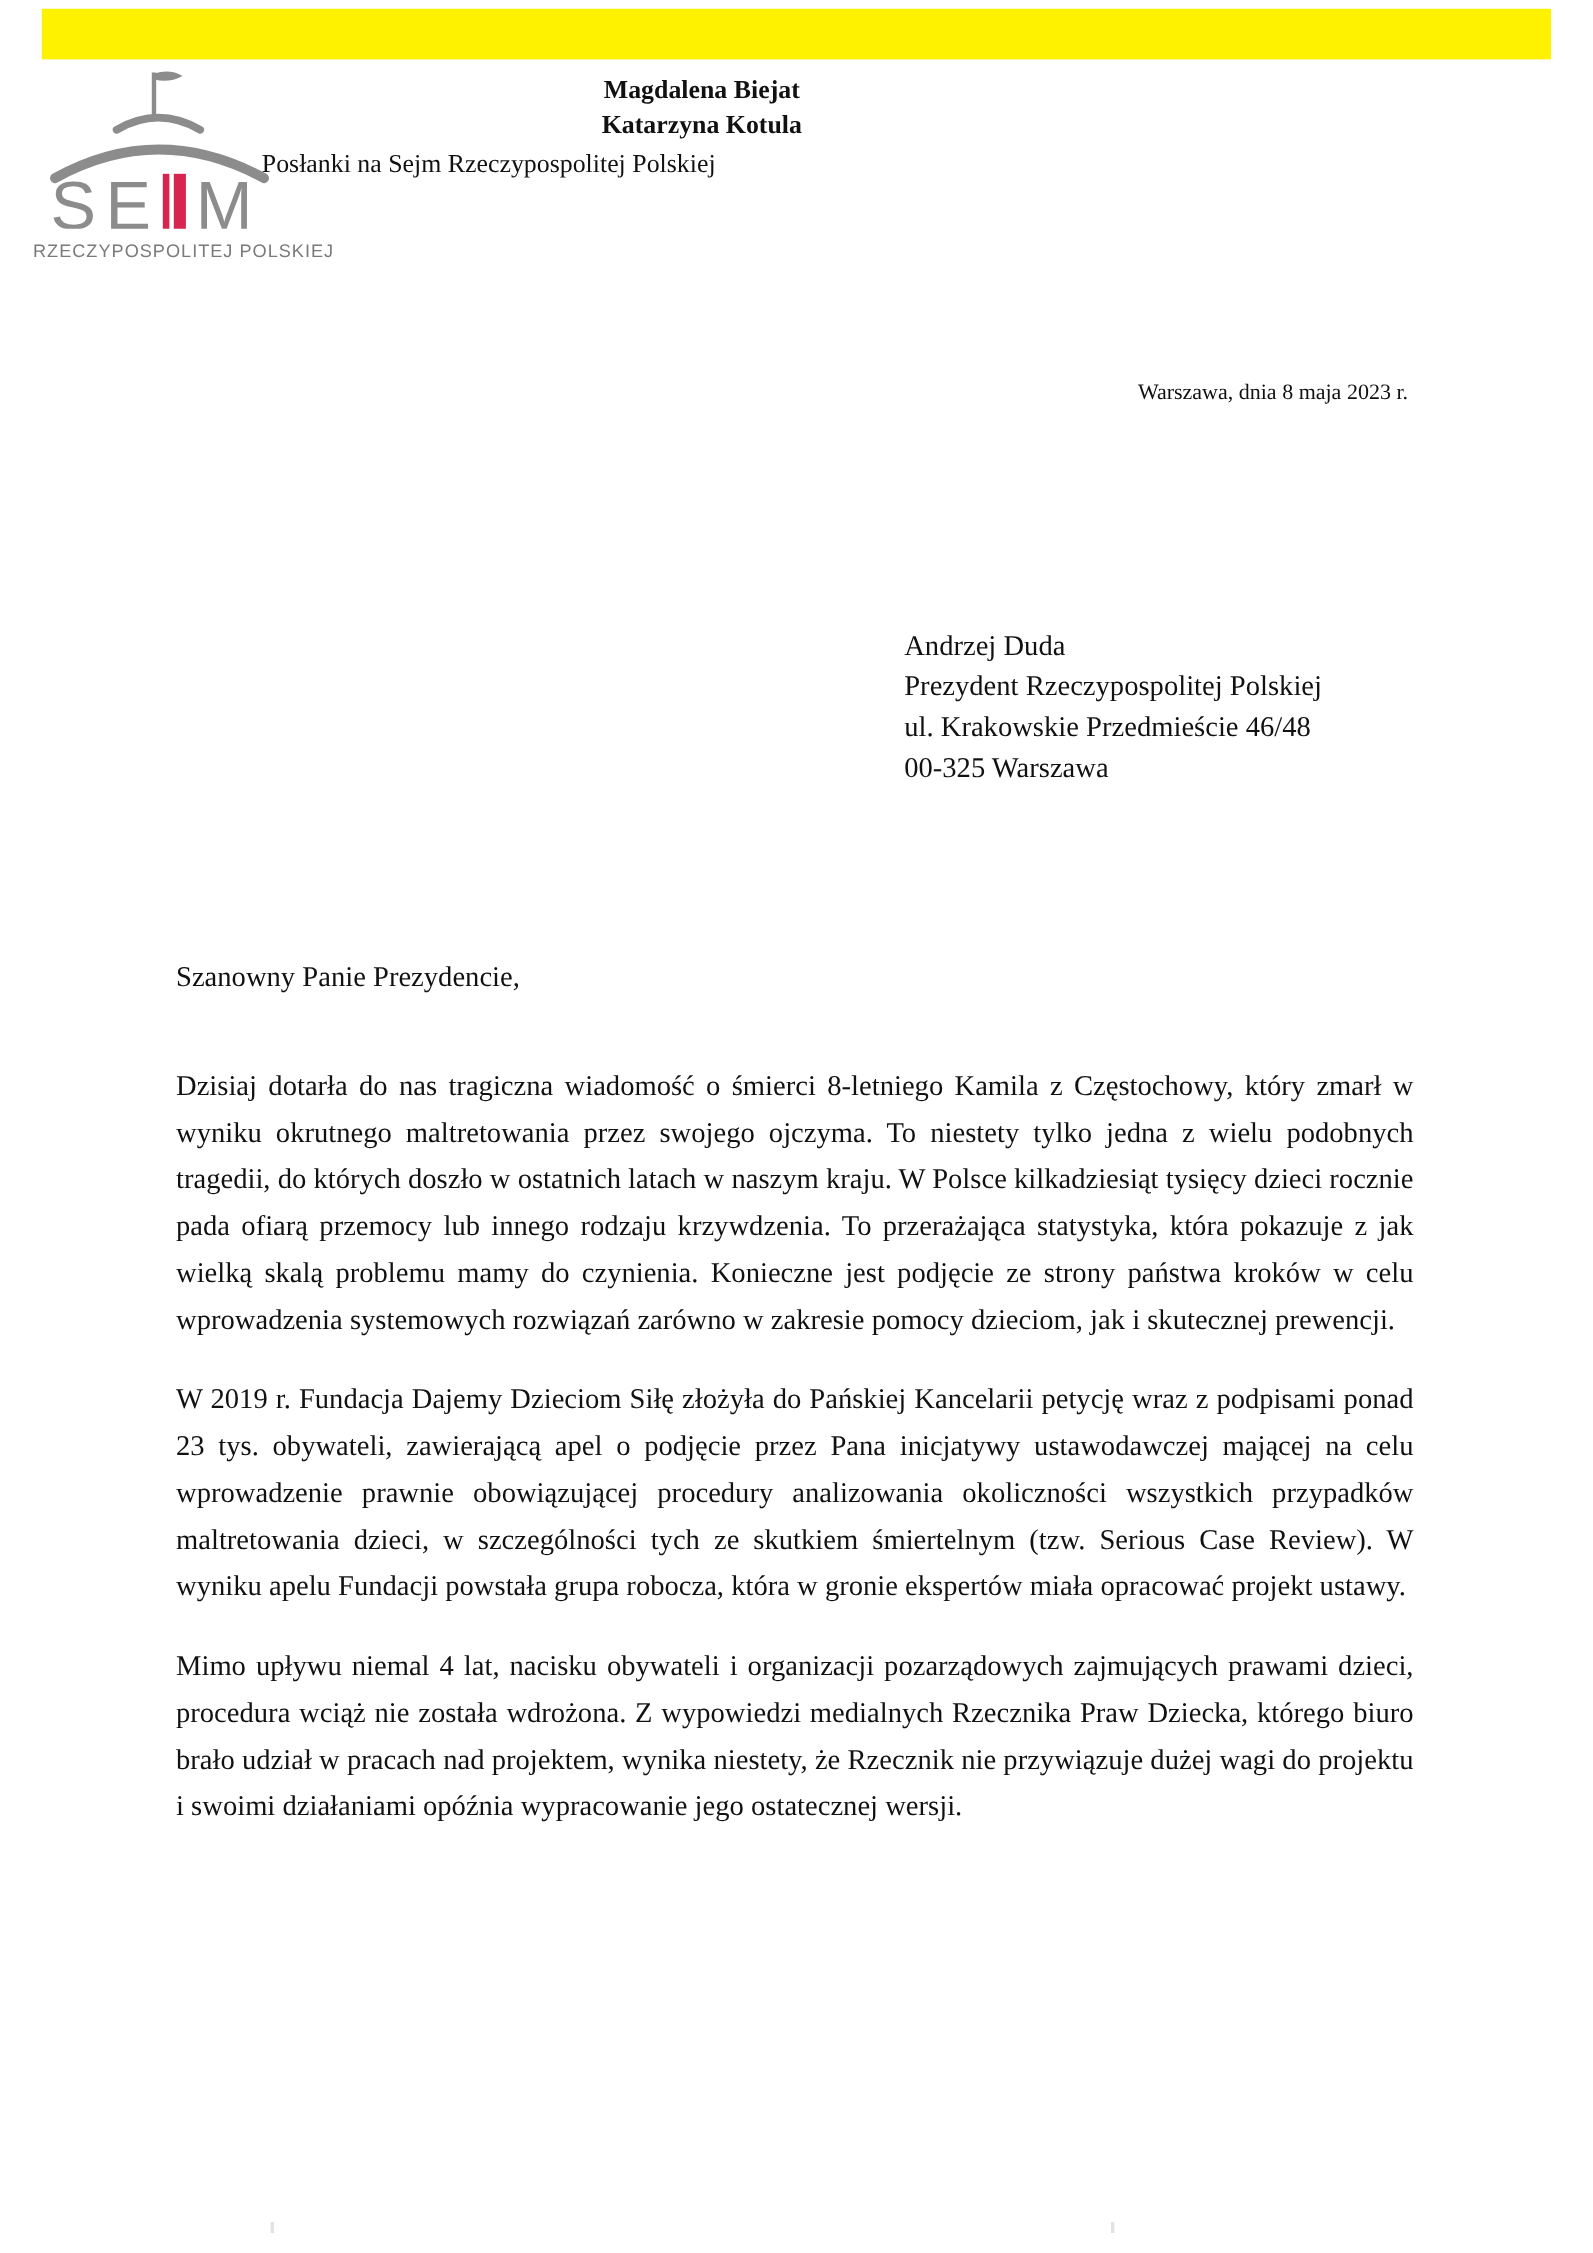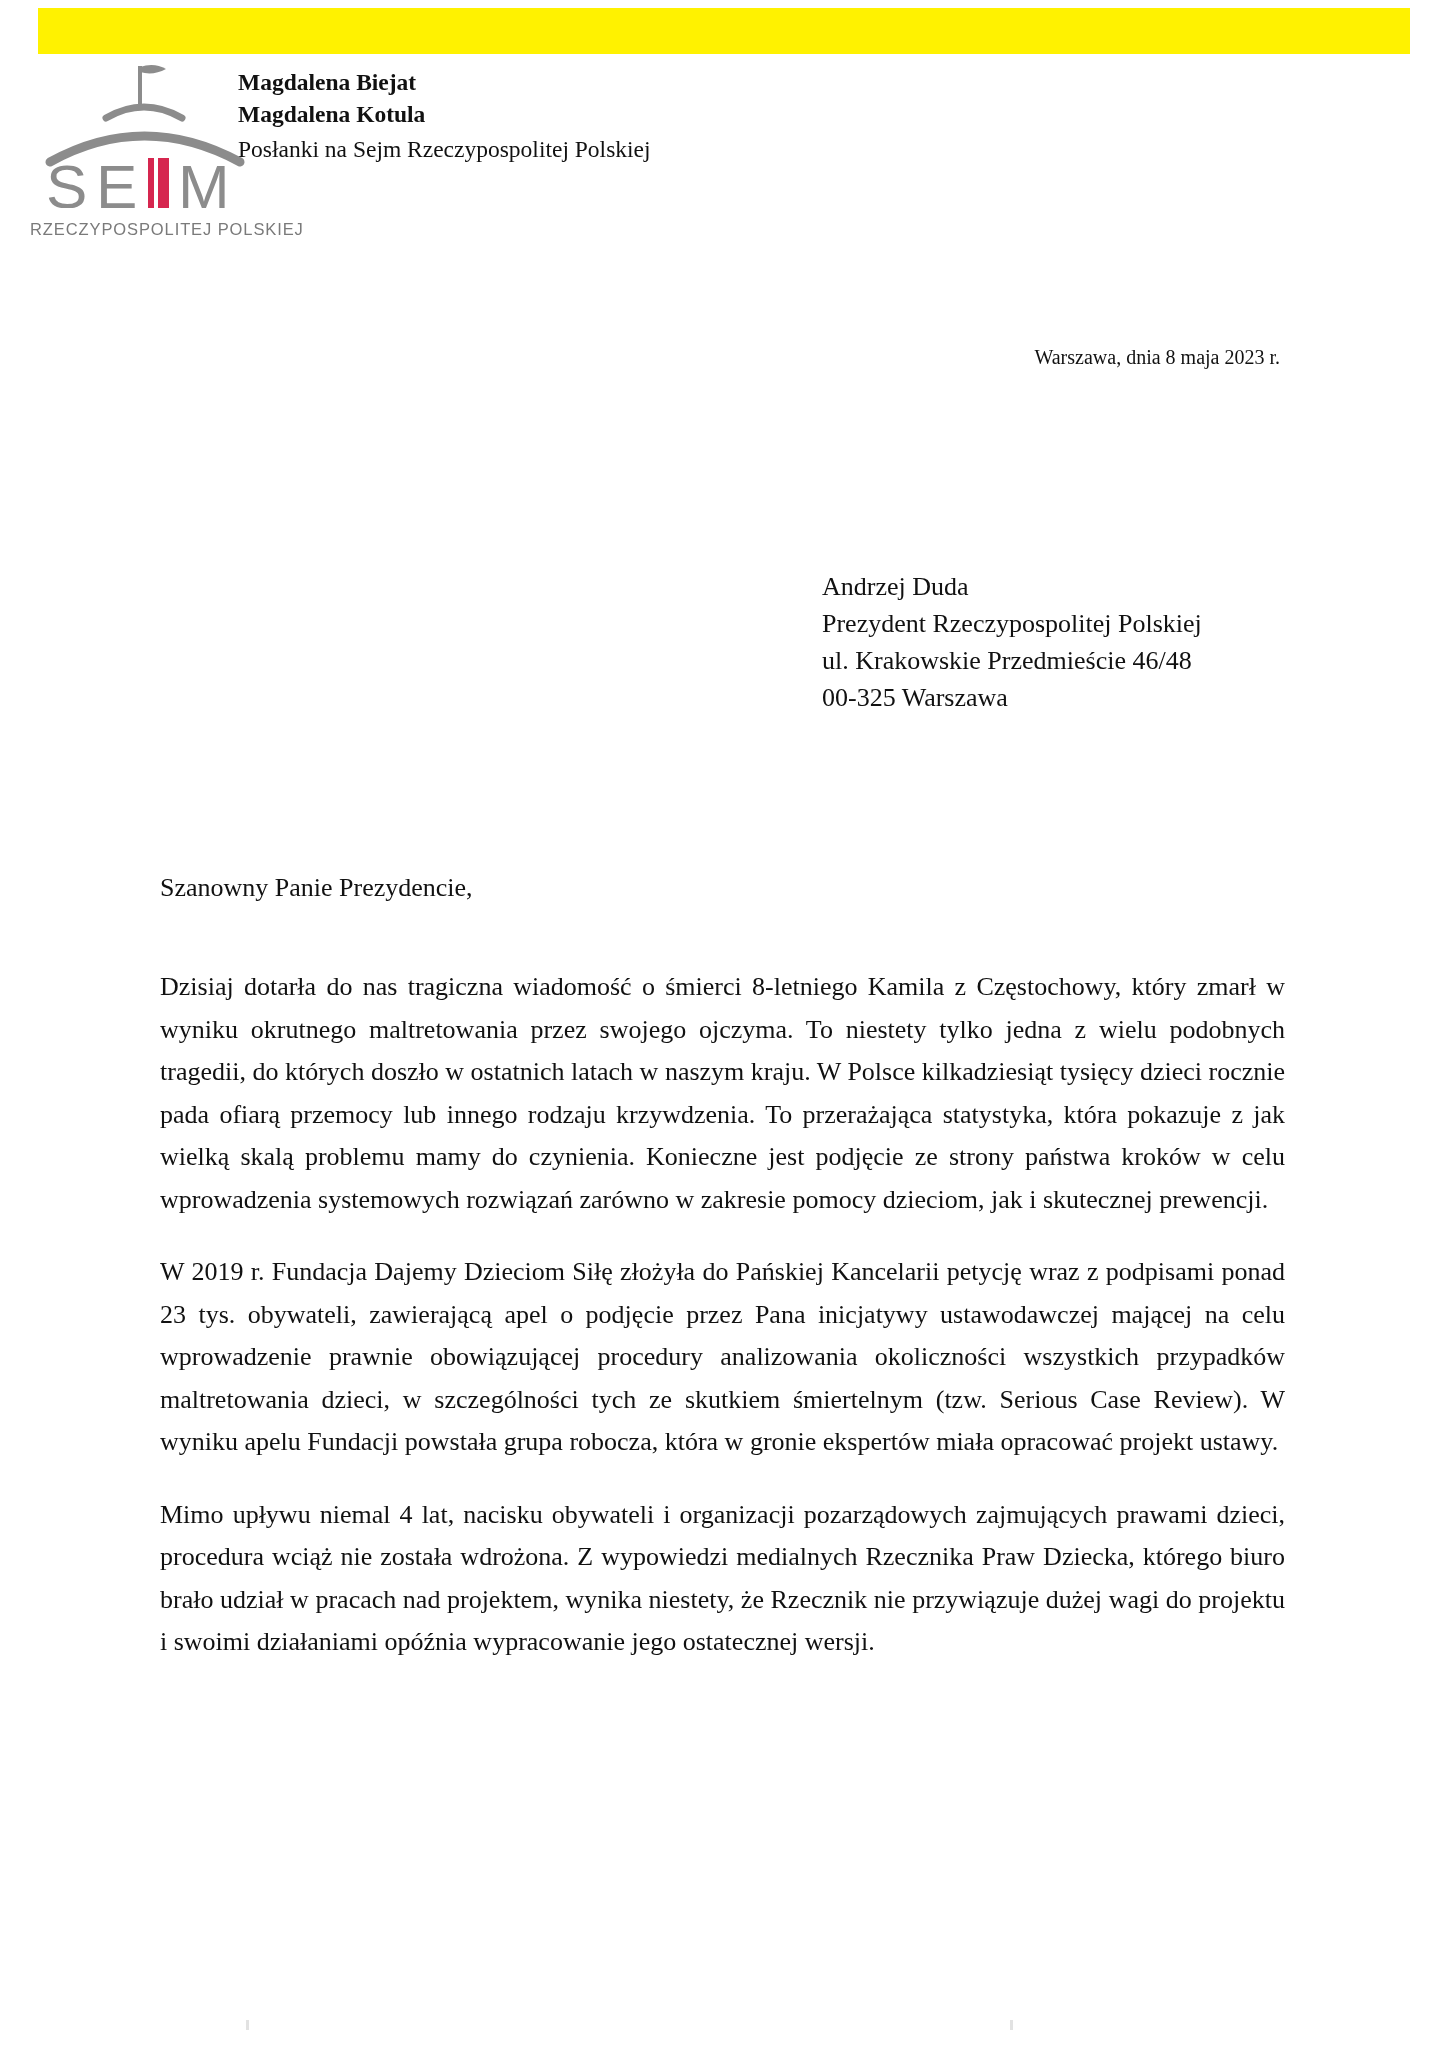--- a/index.html
+++ b/index.html
@@ -68,20 +68,21 @@
     top: 8px;
     width: 800px;
   }
   .name-line {
     font-family: "Liberation Serif", "DejaVu Serif", serif;
     font-weight: bold;
     font-size: 23.5px;
     line-height: 32px;
     color: #111111;
     white-space: nowrap;
+    text-align: center;
   }
   .role-line {
     font-family: "Liberation Serif", "DejaVu Serif", serif;
     font-weight: normal;
     font-size: 23.5px;
     line-height: 34px;
     color: #111111;
     white-space: nowrap;
     margin-top: 2px;
   }
@@ -172,21 +173,21 @@
 
         <rect x="120" y="100" width="6" height="54" fill="#d6264f"></rect>
         <rect x="130" y="100" width="11" height="58" fill="#d6264f"></rect>
         <text x="150" y="150" font-family="Liberation Sans, DejaVu Sans, sans-serif" font-size="62" fill="#8c8c8c">M</text>
       </svg>
       <div class="logo-sub">RZECZYPOSPOLITEJ POLSKIEJ</div>
     </div>
 
     <div class="names">
       <div class="name-line">Magdalena Biejat</div>
-      <div class="name-line">Magdalena Kotula</div>
+      <div class="name-line">Katarzyna Kotula</div>
       <div class="role-line">Posłanki na Sejm Rzeczypospolitej Polskiej</div>
     </div>
 
   </div>
 
   <div class="date-line">Warszawa, dnia 8 maja 2023 r.</div>
 
   <div class="addressee">
     <div class="addressee-line">Andrzej Duda</div>
     <div class="addressee-line">Prezydent Rzeczypospolitej Polskiej</div>

